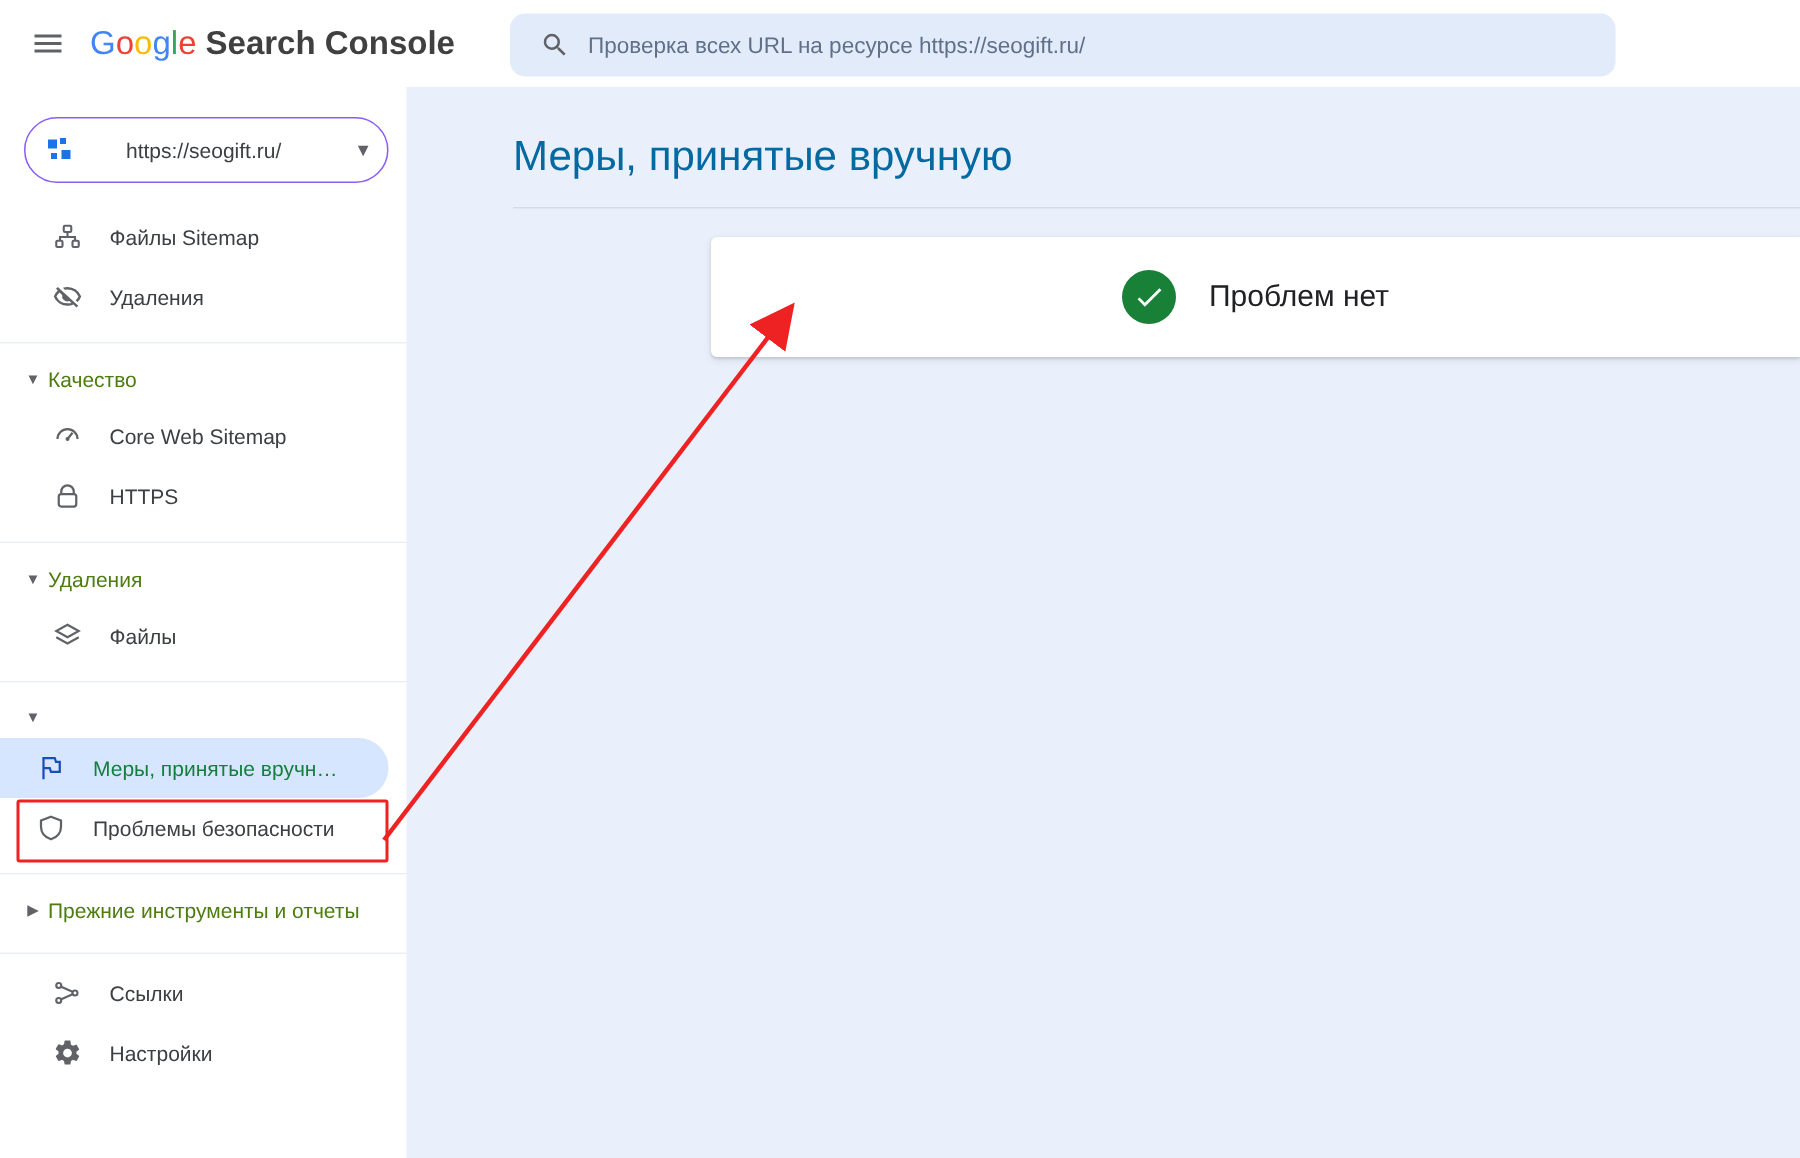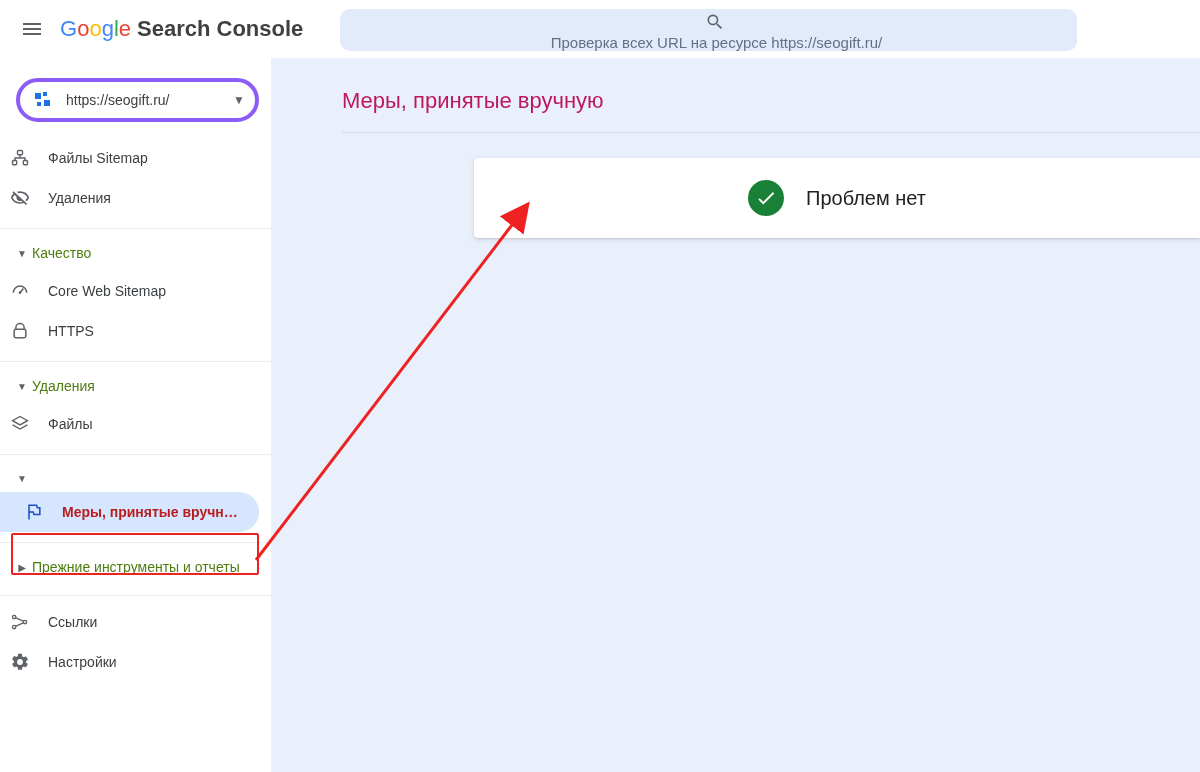--- a/index.html
+++ b/index.html
@@ -7,52 +7,52 @@
     .header { position: absolute; top: 0; left: 0; right: 0; height: 58px; background: #fff; display: flex; align-items: center; padding-left: 8px; }
     .menu-btn { width: 48px; height: 48px; display: flex; align-items: center; justify-content: center; border-radius: 50%; cursor: pointer; }
     .logo-wrap { display: flex; align-items: baseline; font-size: 22px; margin-left: 4px; }
     .logo-g1 { color:#4285f4; font-weight:500; }
     .logo-o1 { color:#ea4335; font-weight:500; }
     .logo-o2 { color:#fbbc05; font-weight:500; }
     .logo-g2 { color:#4285f4; font-weight:500; }
     .logo-l  { color:#34a853; font-weight:500; }
     .logo-e  { color:#ea4335; font-weight:500; }
     .logo-rest { color:#404040; font-weight:700; margin-left:6px; font-size:22px; }
-    .search-wrap { position:absolute; left:340px; right:123px; top:9px; height:42px; background:#e2ebfa; border-radius:10px; display:flex; align-items:center; padding-left:12px;flex-direction:column; }
+    .search-wrap { position:absolute; left:340px; right:123px; top:9px; height:42px; background:#e2ebfa; border-radius:10px; display:flex; align-items:center; padding-left:12px; }
     .search-icon { width:36px; height:36px; display:flex; align-items:center; justify-content:center; }
     .search-text { color:#61708a; font-size:15px; margin-left:4px; white-space:nowrap; }
 
     .sidebar { position:absolute; top:58px; left:0; width:272px; bottom:0; background:#fff; border-right:1px solid #eaf0fb; padding-top:16px; }
-    .prop-chip { margin:4px 12px 16px 16px; height:44px; border:4px solid #8b5cf6; border-radius:22px; display:flex; align-items:center; padding:0 10px 0 14px; cursor:pointer; }
+    .prop-chip { margin:4px 12px 16px 16px; height:44px; border:1px solid #8b5cf6; border-radius:22px; display:flex; align-items:center; padding:0 10px 0 14px; cursor:pointer;gap:21px; }
     .prop-icon { width:18px; height:18px; margin-right:14px; display:flex; align-items:center; justify-content:center; }
     .prop-label { flex:1; font-size:14px; color:#3c4043; }
     .chevron { color:#5f6368; font-size:12px; }
 
-    .nav-item { height:40px; display:flex; align-items:center; padding-left:8px; cursor:pointer; font-size:14px; color:#3c4043; border-top-right-radius:20px; border-bottom-right-radius:20px; margin-right:12px; }
+    .nav-item { height:40px; display:flex; align-items:center; padding-left:33px; cursor:pointer; font-size:14px; color:#3c4043; border-top-right-radius:20px; border-bottom-right-radius:20px; margin-right:12px; }
     .nav-item .icon-slot { width:24px; height:24px; margin-right:16px; display:flex; align-items:center; justify-content:center; }
     .nav-item .label-slot { flex:1; white-space:nowrap; overflow:hidden; text-overflow:ellipsis; }
-    .nav-item.active { background:#d6e6ff; color:#b91c1c; font-weight:700; }
+    .nav-item.active { background:#d6e6ff; color:#15803d; font-weight:400; }
 
     .section-divider { height:1px; background:#eceff1; margin:10px 0 6px 0; }
 
     .section-head { display:flex; align-items:center; height:36px; padding-left:12px; cursor:pointer; }
     .section-caret { width:20px; color:#5f6368; font-size:10px; display:flex; justify-content:center; }
     .section-title { font-size:14px; color:#4d7c0f; }
 
     .group-head { display:flex; align-items:flex-start; padding:8px 12px 8px 12px; cursor:pointer; }
     .group-title { font-size:14px; color:#5f6368; line-height:20px; padding-left:4px; }
 
     
     .nav-item.sub { padding-left:22px; }
     
     .annot-box { position:absolute; left:11px; top:533px; width:248px; height:42px; border:2px solid #e22; border-radius:2px; pointer-events:none; }
 
     
     .main { position:absolute; left:272px; right:0; top:58px; bottom:0; background:#eaf0fb; }
-    .page-title { font-size:22px; color:#be185d; padding:30px 0 18px 70px; }
+    .page-title { font-size:28px; color:#0369a1; padding:30px 0 18px 70px; }
     .title-divider { height:1px; background:#d6dbe3; margin-left:70px; }
 
     .card { position:absolute; left:202px; right:0; top:100px; background:#fff; border-radius:4px 0 0 4px; box-shadow:0 1px 2px rgba(60,64,67,.18),0 2px 6px rgba(60,64,67,.1); padding:22px 24px; display:flex; align-items:center;justify-content:center; }
     .status-circle { width:36px; height:36px; border-radius:50%; background:#198038; display:flex; align-items:center; justify-content:center; margin-right:22px; }
     .card-text { font-size:20px; color:#202124; }
 
     
     .arrow-svg { position:absolute; left:234px; top:188px; width:310px; height:384px; pointer-events:none; }
 
     svg { display:block; }
@@ -164,20 +164,28 @@
     <span class="section-caret" style="margin-top:4px">▼</span>
   </div>
   <div class="nav-item sub active">
     <span class="icon-slot">
       <svg width="20" height="20" viewBox="0 0 24 24">
           <path fill="none" stroke="#1a4cc0" stroke-width="1.8" d="M6 21V4h9l1 3h3v8h-7l-1-3H6"></path>
         </svg>
     </span>
     <span class="label-slot">Меры, принятые вручн…</span>
   </div>
+  <div class="nav-item sub">
+    <span class="icon-slot">
+      <svg width="20" height="20" viewBox="0 0 24 24">
+          <path fill="none" stroke="#5f6368" stroke-width="1.8" d="M12 3l8 3v5c0 5-3.5 8.5-8 10-4.5-1.5-8-5-8-10V6l8-3z"></path>
+        </svg>
+    </span>
+    <span class="label-slot">Проблемы безопасности</span>
+  </div>
 
   <div class="section-divider"></div>
   <div class="section-head">
     <span class="section-caret">▶</span>
     <span class="section-title">Прежние инструменты и отчеты</span>
   </div>
 
   <div class="section-divider"></div>
   <div class="nav-item">
     <span class="icon-slot">

